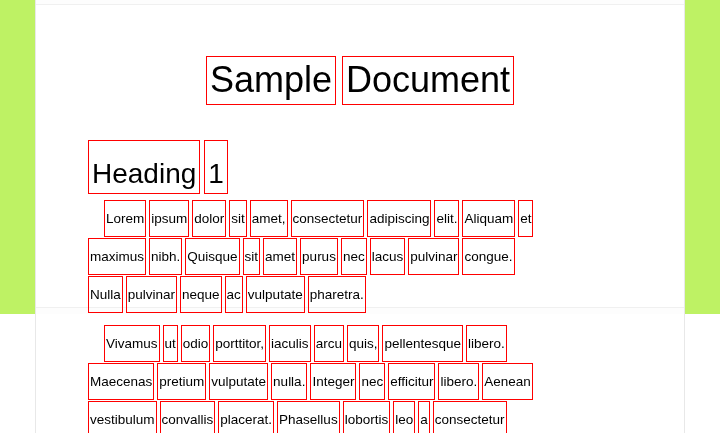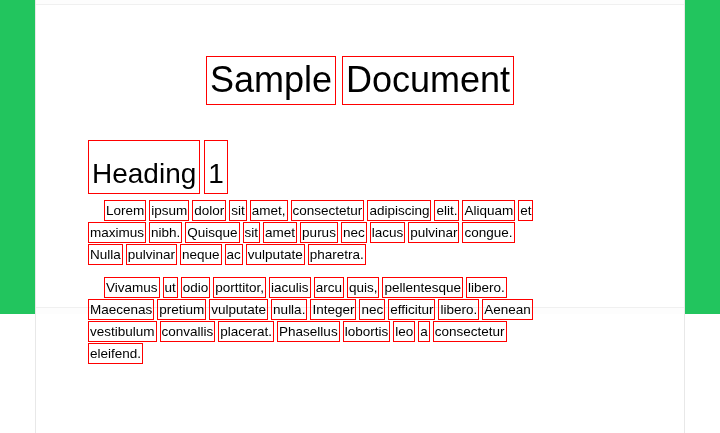--- a/index.html
+++ b/index.html
@@ -10,21 +10,21 @@
     width: 720px;
     height: 433px;
     background: #ffffff;
     font-family: "Liberation Sans", sans-serif;
     overflow: hidden;
   }
   #page-wrap {
     position: relative;
     width: 720px;
     height: 314px;
-    background: #22c55e;
+    background: #bef264;
   }
   
   .paper {
     position: absolute;
     left: 36px;
     top: 0px;
     width: 648px;
     height: 433px;
     background: #ffffff;
     box-shadow: -1px 0 0 #e8e8e8, 1px 0 0 #e8e8e8;
@@ -46,21 +46,21 @@
     height: 6px;
     background: #fdfdfd;
     border-top: 1px solid #f0f0f0;
   }
 
   
   .tok {
     display: inline-block;
     border: 1px solid #ff0000;
     box-sizing: border-box;
-    padding: 0 1px;
+    padding: 8px 1px;
     margin: 0;
     color: #000000;
     background: transparent;
     white-space: pre;
   }
 
   
   .doc-title {
     position: absolute;
     left: 36px;

